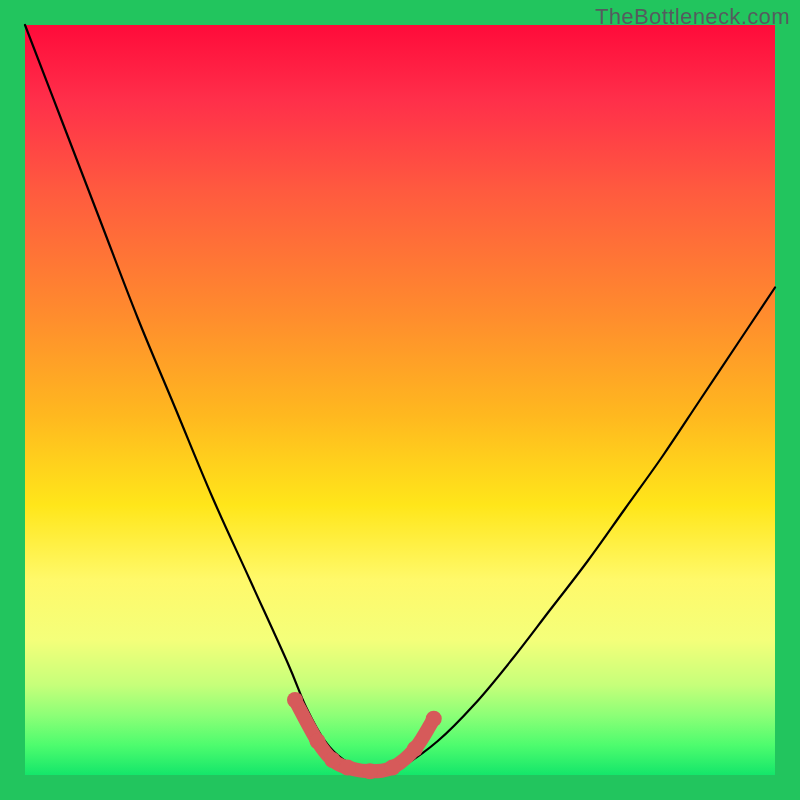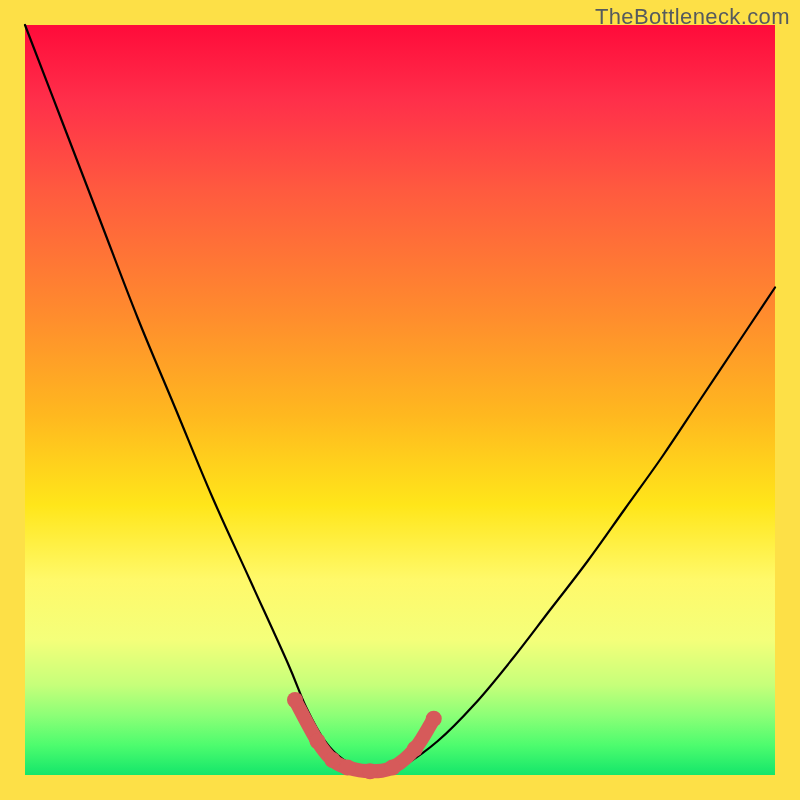--- a/index.html
+++ b/index.html
@@ -8,21 +8,21 @@
     width: 800px;
     height: 800px;
     overflow: hidden;
     background: #000;
     font-family: Arial, Helvetica, sans-serif;
   }
   .frame {
     position: relative;
     width: 800px;
     height: 800px;
-    background: #fde047;
+    background: #22c55e;
   }
   .plot-area {
     position: absolute;
     left: 25px;
     top: 25px;
     width: 750px;
     height: 750px;
     
     background: linear-gradient(
       to bottom,

